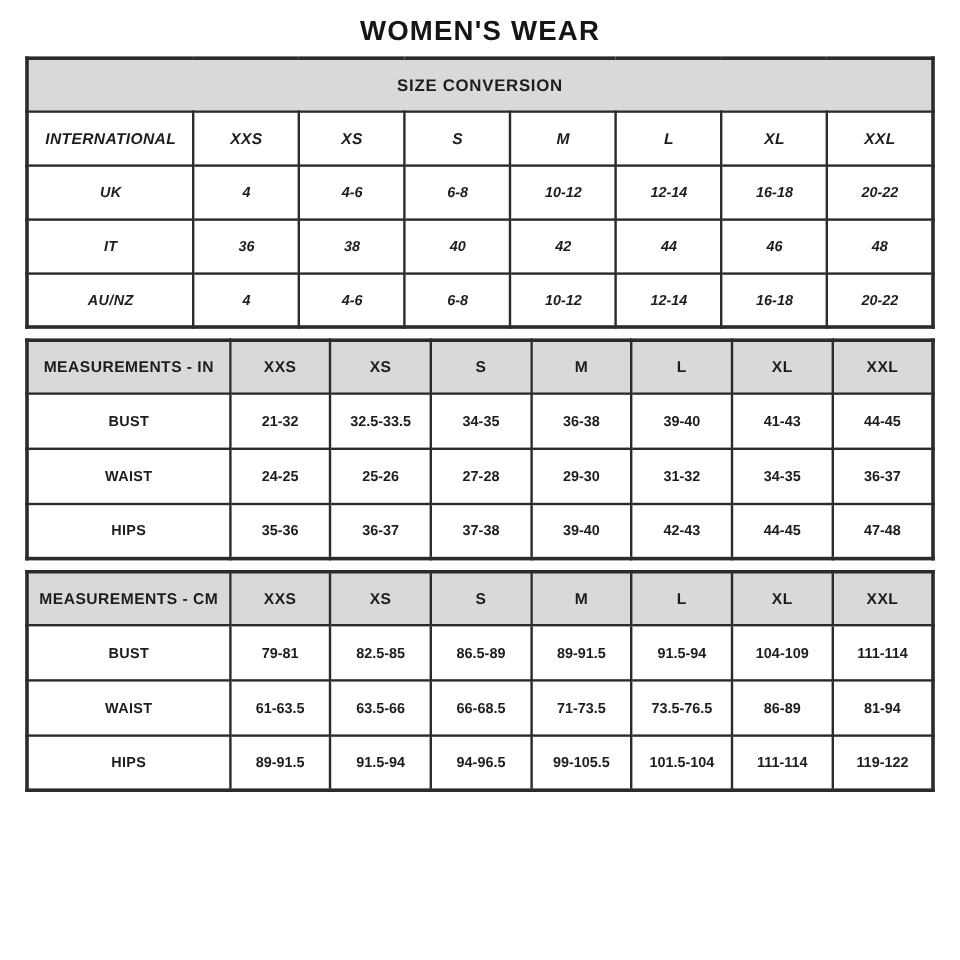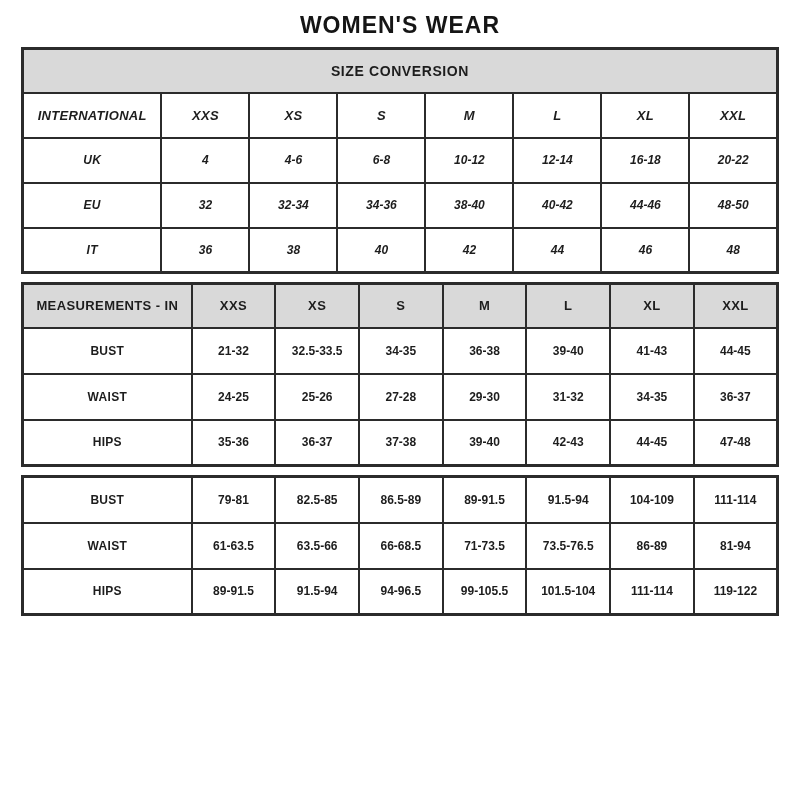--- a/index.html
+++ b/index.html
@@ -105,38 +105,38 @@
           <td class="label">UK</td>
           <td>4</td>
           <td>4-6</td>
           <td>6-8</td>
           <td>10-12</td>
           <td>12-14</td>
           <td>16-18</td>
           <td>20-22</td>
         </tr>
         <tr>
-          <td class="label">EU</td>
-          <td>32</td>
-          <td>32-34</td>
-          <td>34-36</td>
-          <td>38-40</td>
-          <td>40-42</td>
-          <td>44-46</td>
-          <td>48-50</td>
-        </tr>
-        <tr>
           <td class="label">IT</td>
           <td>36</td>
           <td>38</td>
           <td>40</td>
           <td>42</td>
           <td>44</td>
           <td>46</td>
           <td>48</td>
+        </tr>
+        <tr>
+          <td class="label">AU/NZ</td>
+          <td>4</td>
+          <td>4-6</td>
+          <td>6-8</td>
+          <td>10-12</td>
+          <td>12-14</td>
+          <td>16-18</td>
+          <td>20-22</td>
         </tr>
       </tbody>
   </table>
 
   <table class="tbl t2">
     <colgroup>
       <col style="width:22.4%">
       <col style="width:11.086%">
         <col style="width:11.086%">
         <col style="width:11.086%">
@@ -194,20 +194,30 @@
       <col style="width:22.4%">
       <col style="width:11.086%">
         <col style="width:11.086%">
         <col style="width:11.086%">
       <col style="width:11.086%">
         <col style="width:11.086%">
         <col style="width:11.086%">
       <col style="width:11.086%">
     </colgroup>
     <tbody>
+        <tr class="band-row">
+          <td class="label">MEASUREMENTS - CM</td>
+          <td>XXS</td>
+          <td>XS</td>
+          <td>S</td>
+          <td>M</td>
+          <td>L</td>
+          <td>XL</td>
+          <td>XXL</td>
+        </tr>
         <tr>
           <td class="label">BUST</td>
           <td>79-81</td>
           <td>82.5-85</td>
           <td>86.5-89</td>
           <td>89-91.5</td>
           <td>91.5-94</td>
           <td>104-109</td>
           <td>111-114</td>
         </tr>

